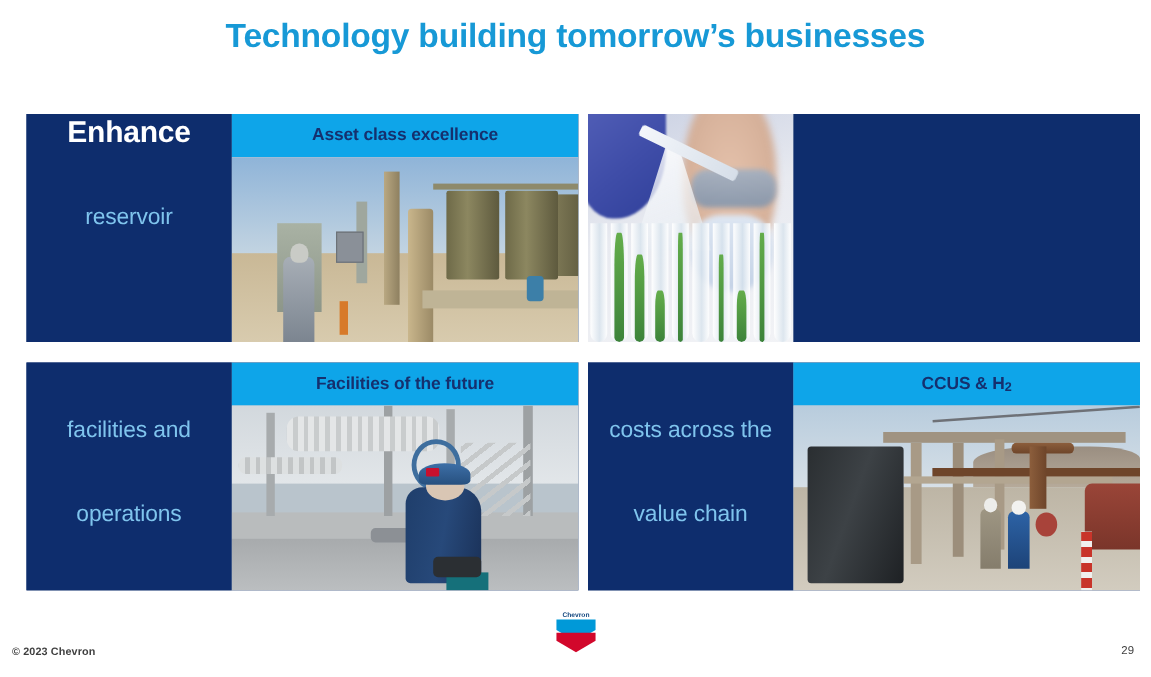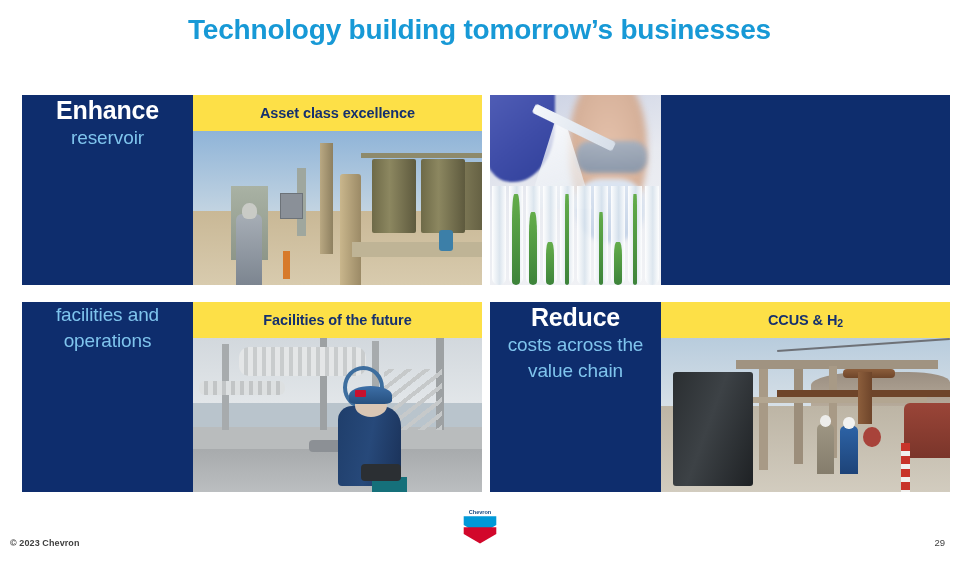--- a/index.html
+++ b/index.html
@@ -74,33 +74,34 @@
     color: #ffffff;
     line-height: 30px;
     letter-spacing: -0.2px;
   }
   .card-desc {
     font-size: 19px;
     font-weight: normal;
     color: #7FC4ED;
     line-height: 26px;
     letter-spacing: -0.1px;
+    margin-top: 44px;
   }
 
   
   .card-right {
     position: relative;
     display: flex;
     flex-direction: column;
     background: #EAEAEA;
   }
   .card-header {
     height: 36px;
     flex: 0 0 36px;
-    background: #fde047;
+    background: #0ea5e9;
     display: flex;
     align-items: center;
     justify-content: center;
     color: #15306E;
     font-size: 14.5px;
     font-weight: bold;
     letter-spacing: -0.1px;
     white-space: nowrap;
   }
   .card-header sub {
@@ -544,21 +545,20 @@
           <div class="layer p3-person-head"></div>
           <div class="layer p3-helmet"></div>
           <div class="layer p3-helmet-logo"></div>
           <div class="layer p3-controller"></div>
         </div>
       </div>
     </div>
 
     <div class="card">
       <div class="card-label">
-        <div class="card-verb">Reduce</div>
         <div class="card-desc">costs across the</div>
         <div class="card-desc">value chain</div>
       </div>
       <div class="card-right">
         <div class="card-header">
           <span>CCUS &amp; H</span>
             <sub>2</sub>
         </div>
         <div class="card-photo">
           <div class="layer p4-sky"></div>

